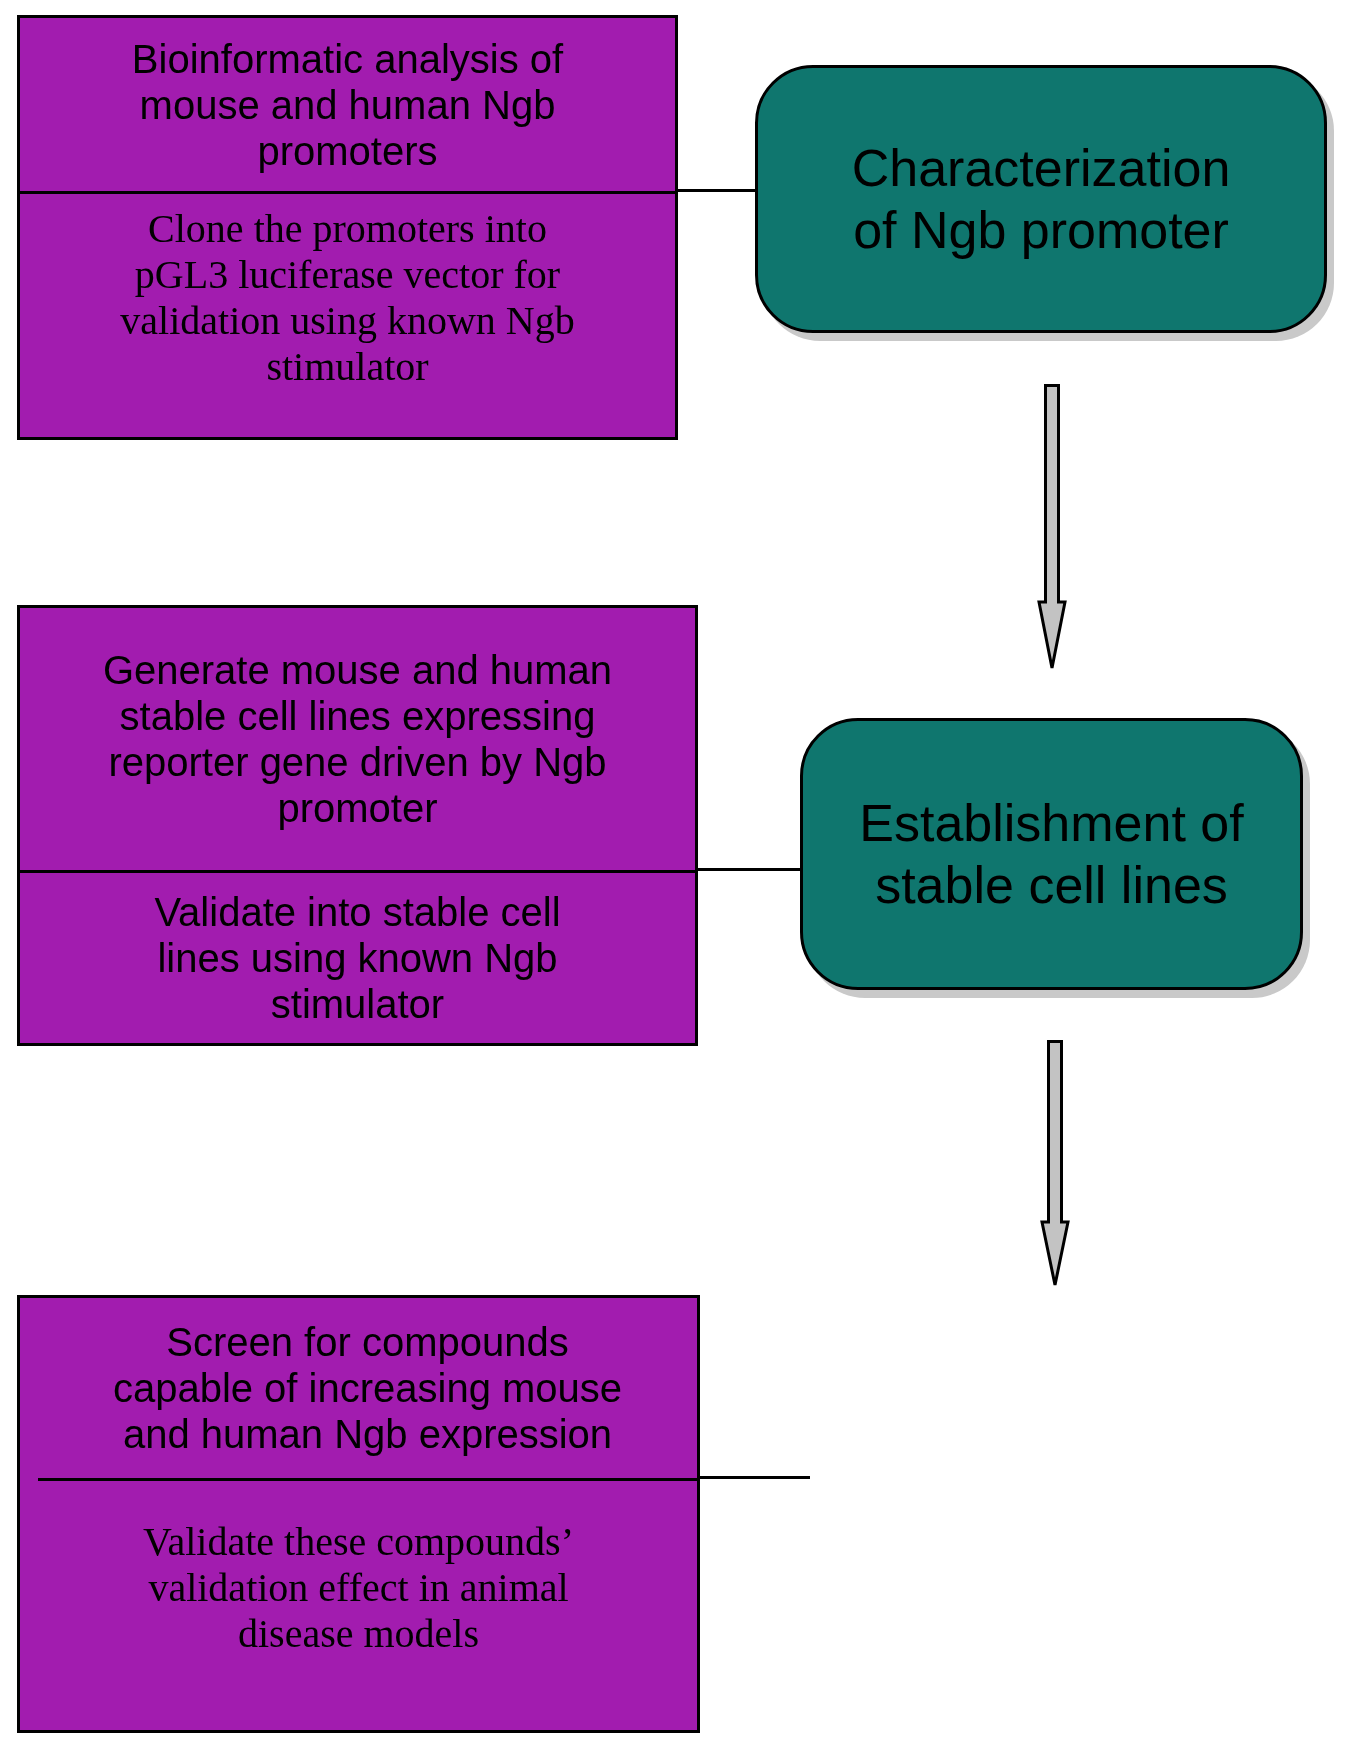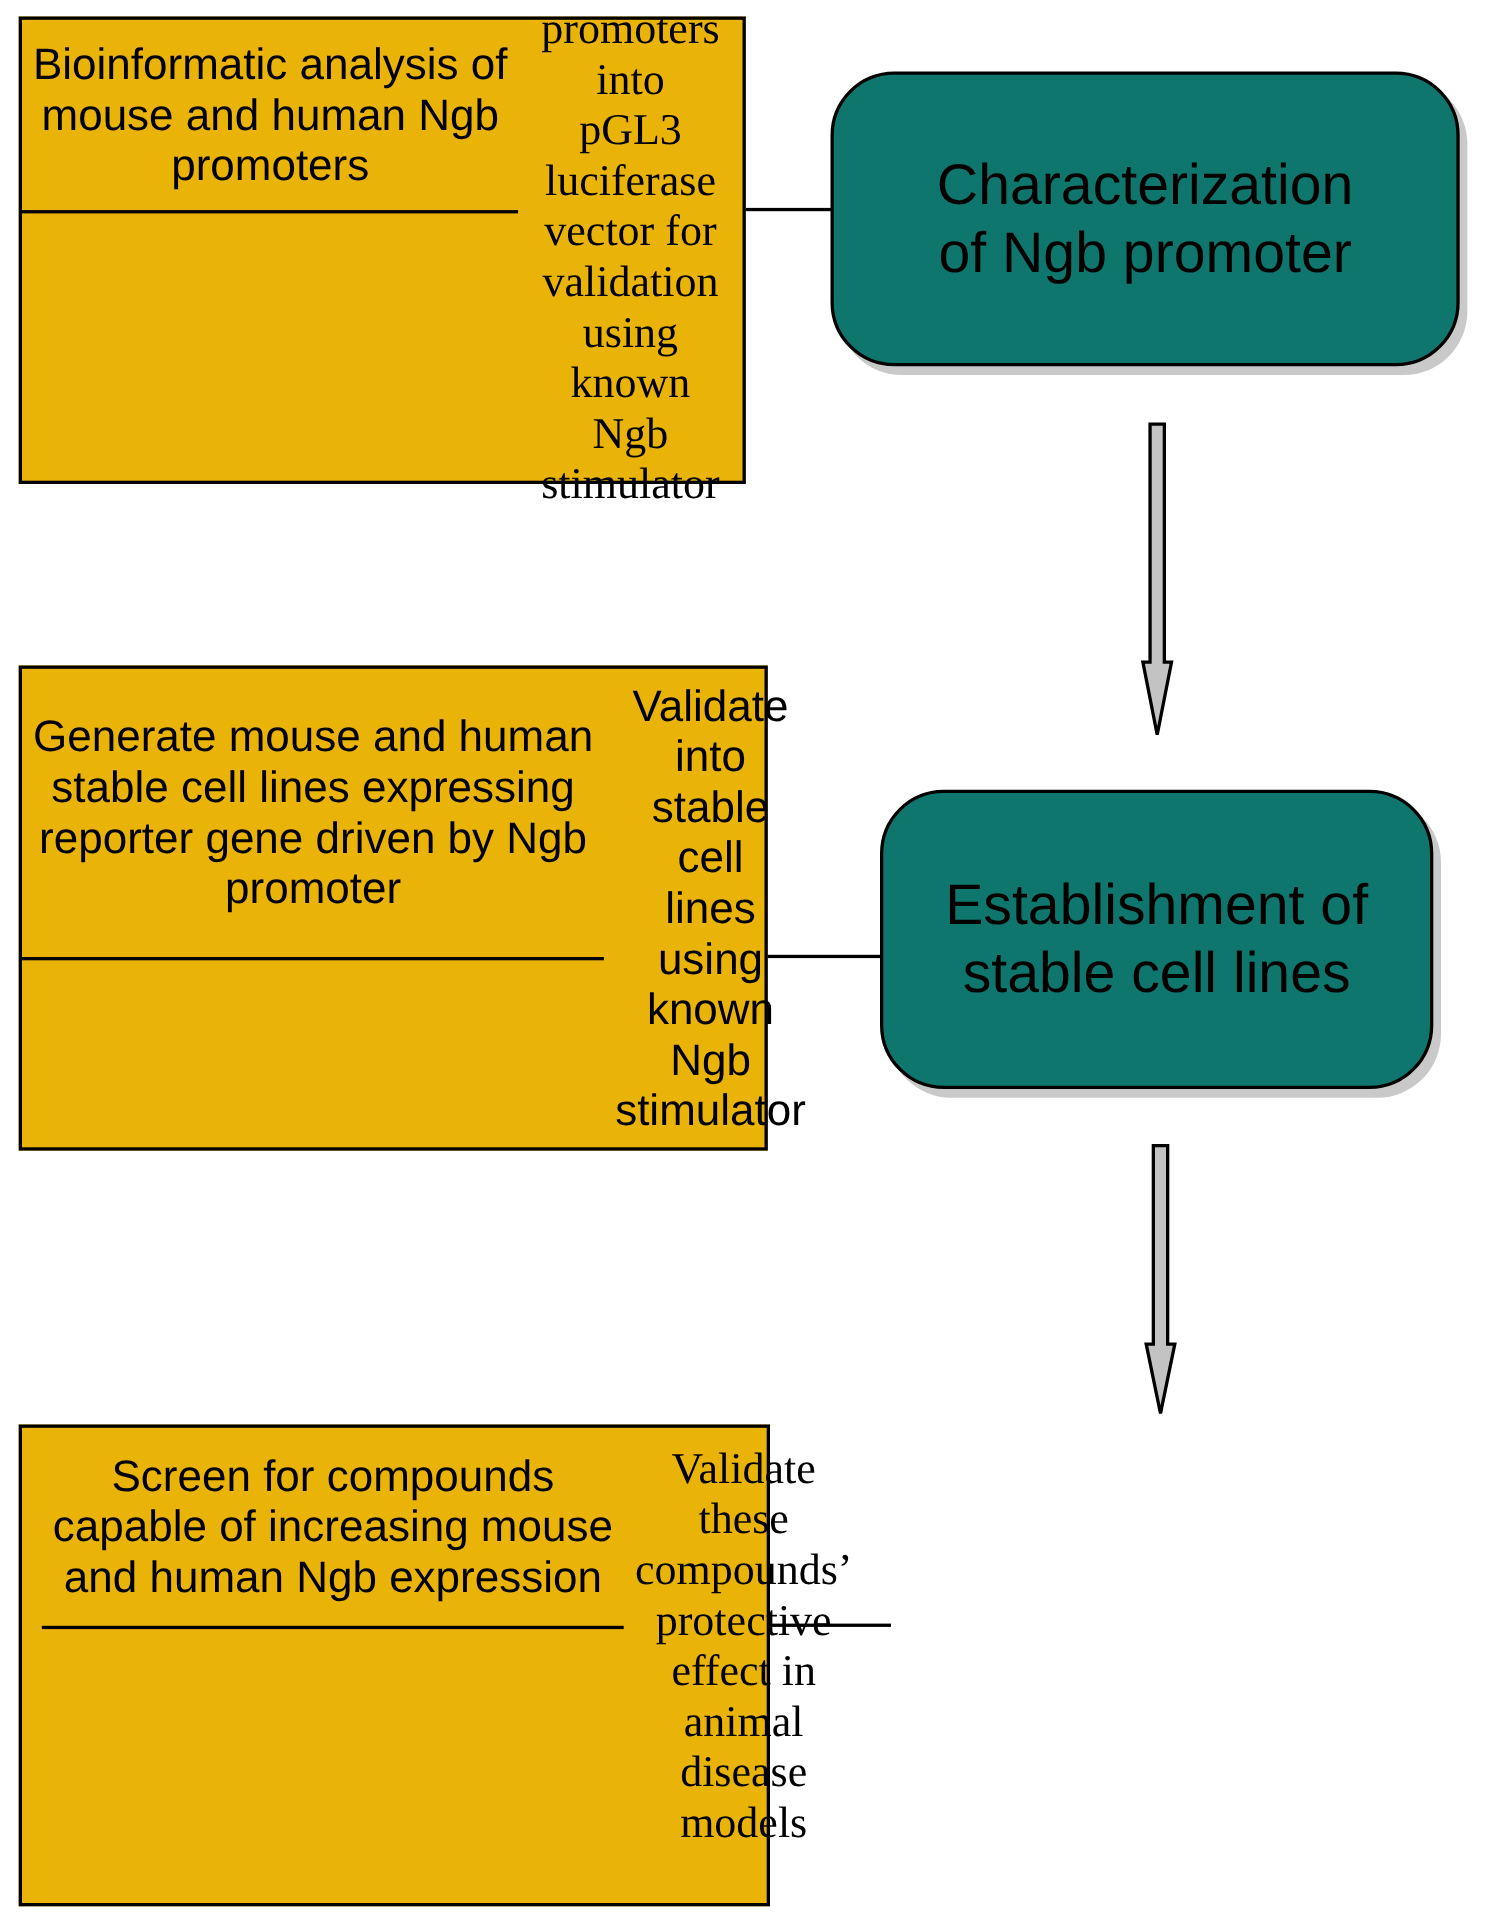--- a/index.html
+++ b/index.html
@@ -13,24 +13,24 @@
     height: 1754px;
     background: #ffffff;
     font-family: "Liberation Sans", "DejaVu Sans", sans-serif;
     color: #000000;
     overflow: hidden;
   }
   
   .task-box {
     position: absolute;
     border: 3px solid #000000;
-    background: #eab308;
+    background: #a21caf;
     box-sizing: border-box;
     display: flex;
-    flex-direction: row;
+    flex-direction: column;
   }
   .task-cell {
     box-sizing: border-box;
     display: flex;
     align-items: center;
     justify-content: center;
     padding: 4px 10px;
   }
   .task-cell.divided {
     border-bottom: 3px solid #000000;
@@ -133,21 +133,21 @@
   </div>
 
   <div class="task-box" id="box3">
     <div class="task-cell divided">
       <div class="cell-text">Screen for compounds
 capable of increasing mouse
 and human Ngb expression</div>
     </div>
     <div class="task-cell bias-up">
       <div class="cell-text">Validate these compounds’
-protective effect in animal
+validation effect in animal
 disease models</div>
     </div>
   </div>
 
   <div class="stage-node" id="node1">
     <div class="node-label">Characterization
 of Ngb promoter</div>
   </div>
   <div class="stage-node" id="node2">
     <div class="node-label">Establishment of

